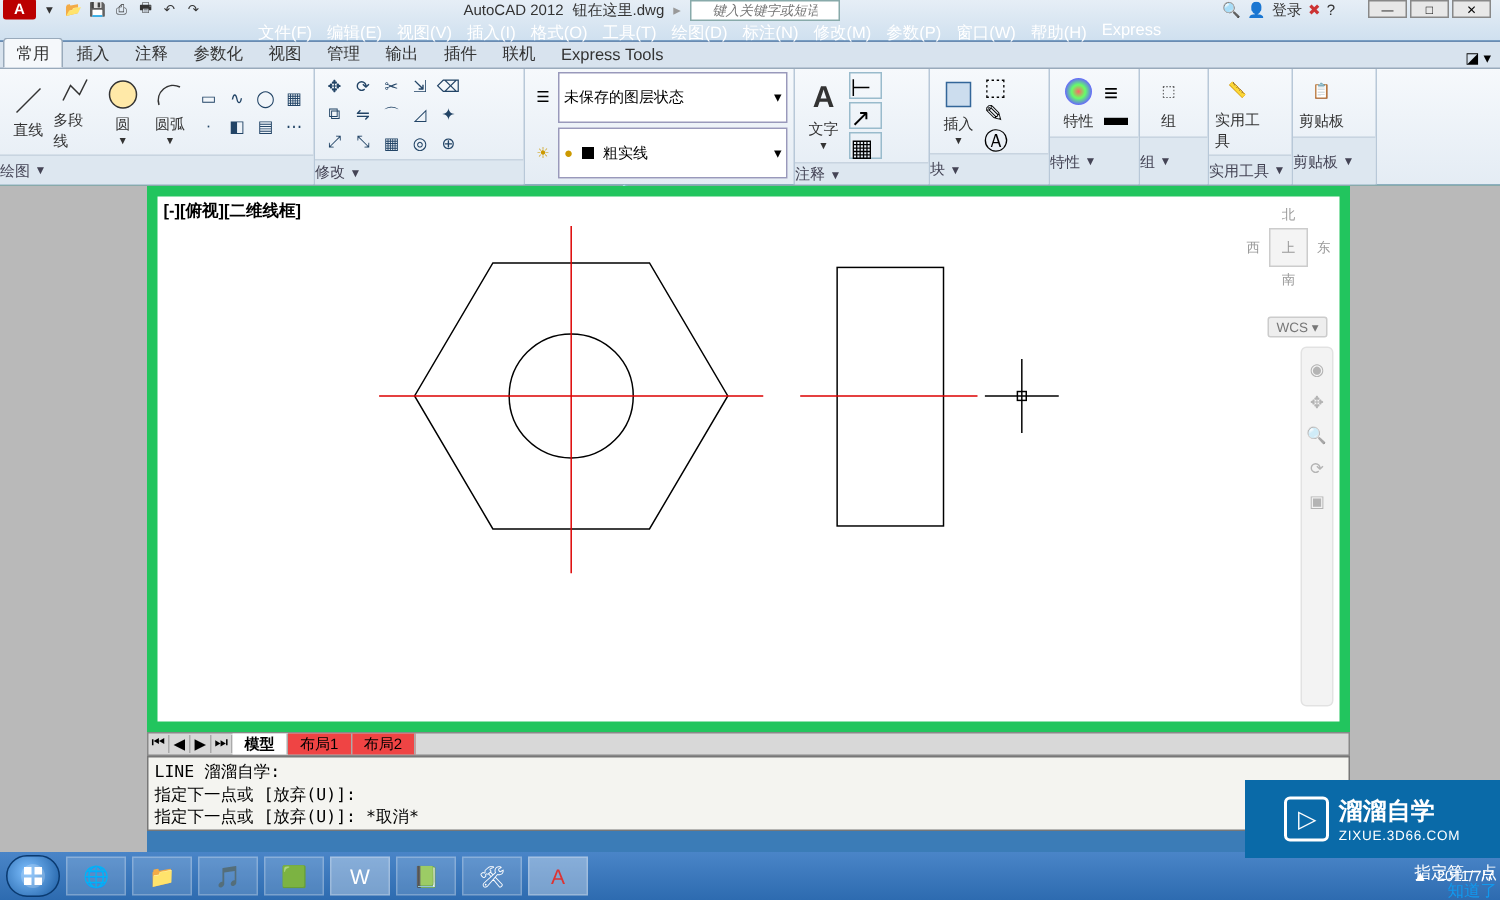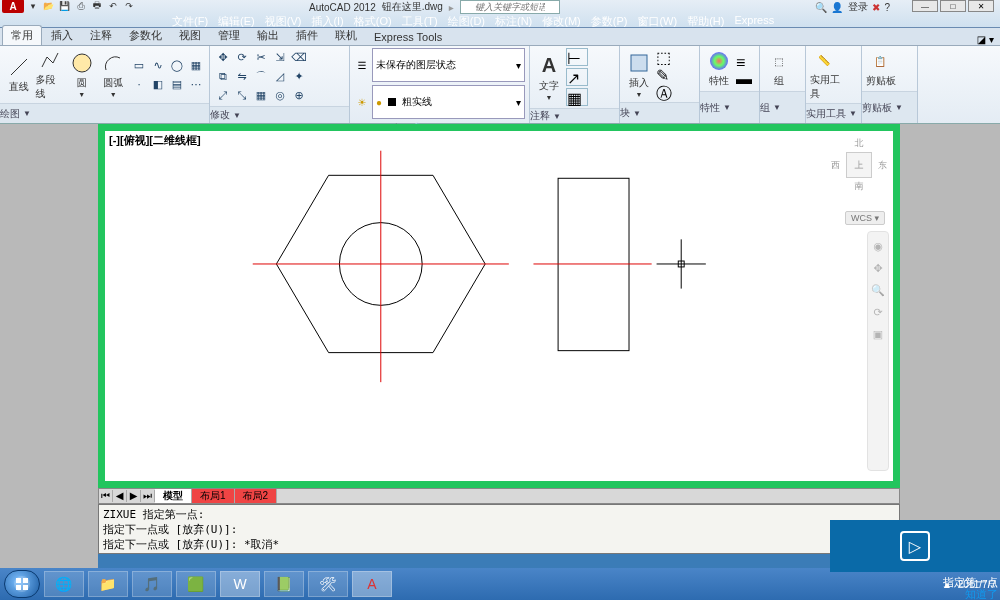--- a/index.html
+++ b/index.html
@@ -432,21 +432,21 @@
       <span>⏮</span>
       <span>◀</span>
       <span>▶</span>
       <span>⏭</span>
     </div>
     <div class="lt active">模型</div>
     <div class="lt">布局1</div>
     <div class="lt">布局2</div>
   </div>
 
-  <div class="cmd">ZIXUE 指定第一点:
+  <div class="cmd">LINE 溜溜自学:
 指定下一点或 [放弃(U)]:
 指定下一点或 [放弃(U)]: *取消*</div>
 
   <div class="status-row">
     <span class="coords">59.9385, 0.6555, 0.0000</span>
     <div class="sbtn">▦</div>
     <div class="sbtn">⊞</div>
     <div class="sbtn">└</div>
     <div class="sbtn">✛</div>
     <div class="sbtn">◇</div>
@@ -492,18 +492,22 @@
     <div class="tb-icon">🛠</div>
     <div class="tb-icon active" style="color:#d33">A</div>
     <div class="tray">
       <span>▲</span>
       <span>2011/7/7</span>
     </div>
   </div>
 
   <div class="watermark">
     <div class="play">▷</div>
+    <div>
+      <div style="font-weight:bold">溜溜自学</div>
+      <div style="font-size:9px;letter-spacing:.5px">ZIXUE.3D66.COM</div>
+    </div>
   </div>
   <div class="corner-note">
     <div style="color:#fff">指定第一点</div>
     <a>知道了</a>
   </div>
 </div>
 
 </body></html>

